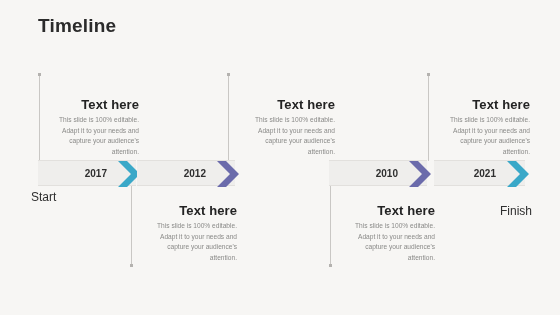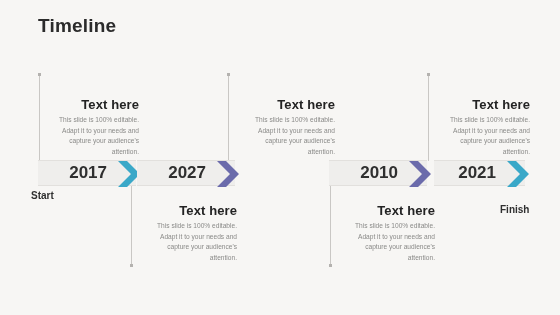--- a/index.html
+++ b/index.html
@@ -21,21 +21,21 @@
   #timeline-bar{position:absolute;left:38px;top:160px;height:26px;width:487px;}
   .seg{
     position:absolute;top:0;height:26px;
     background:#efeeec;
     border-top:1px solid #e2e0dd;
     border-bottom:1px solid #e2e0dd;
     box-sizing:border-box;
   }
   .seg .yr{
     position:absolute;right:29px;top:50%;transform:translateY(-50%);
-    font-size:17px;font-weight:700;color:#2f2f2f;white-space:nowrap;
+    font-size:10px;font-weight:700;color:#2f2f2f;white-space:nowrap;
   }
   .chev{
     position:absolute;right:-6px;top:-1px;width:26px;height:28px;
     display:block;
   }
 
   
   .conn{position:absolute;width:1px;background:#c9c7c4;}
   .tick{position:absolute;width:3px;height:3px;background:#b4b2af;}
 
@@ -44,21 +44,21 @@
   .callout .ch{
     font-size:13px;font-weight:700;color:#232323;
     margin:0 0 3px 0;letter-spacing:.1px;
   }
   .callout .cb{
     font-size:6.6px;line-height:1.62;color:#8a8a88;margin:0;
   }
 
   
   .endlbl{
-    position:absolute;font-size:10px;font-weight:700;color:#2f2f2f;
+    position:absolute;font-size:12px;font-weight:400;color:#2f2f2f;
   }
 </style>
 </head>
 <body>
 
 <div id="slide">
 
   <div id="page-title">Timeline</div>
 
   <div class="conn" style="left:39px;top:74px;height:87px;"></div>
@@ -104,21 +104,21 @@
   <div id="timeline-bar">
 
     <div class="seg" style="left:0px;width:98px;">
       <span class="yr">2017</span>
       <svg class="chev" viewBox="0 0 26 28" preserveAspectRatio="none">
         <polygon points="2,1 15,14 2,27 11,27 24,14 11,1" fill="#3aa8c8"></polygon>
       </svg>
     </div>
 
     <div class="seg" style="left:99px;width:98px;">
-      <span class="yr">2027</span>
+      <span class="yr">2012</span>
       <svg class="chev" viewBox="0 0 26 28" preserveAspectRatio="none">
         <polygon points="2,1 15,14 2,27 11,27 24,14 11,1" fill="#6b6bab"></polygon>
       </svg>
     </div>
 
 
     <div class="seg" style="left:291px;width:98px;">
       <span class="yr">2010</span>
       <svg class="chev" viewBox="0 0 26 28" preserveAspectRatio="none">
         <polygon points="2,1 15,14 2,27 11,27 24,14 11,1" fill="#6b6bab"></polygon>

